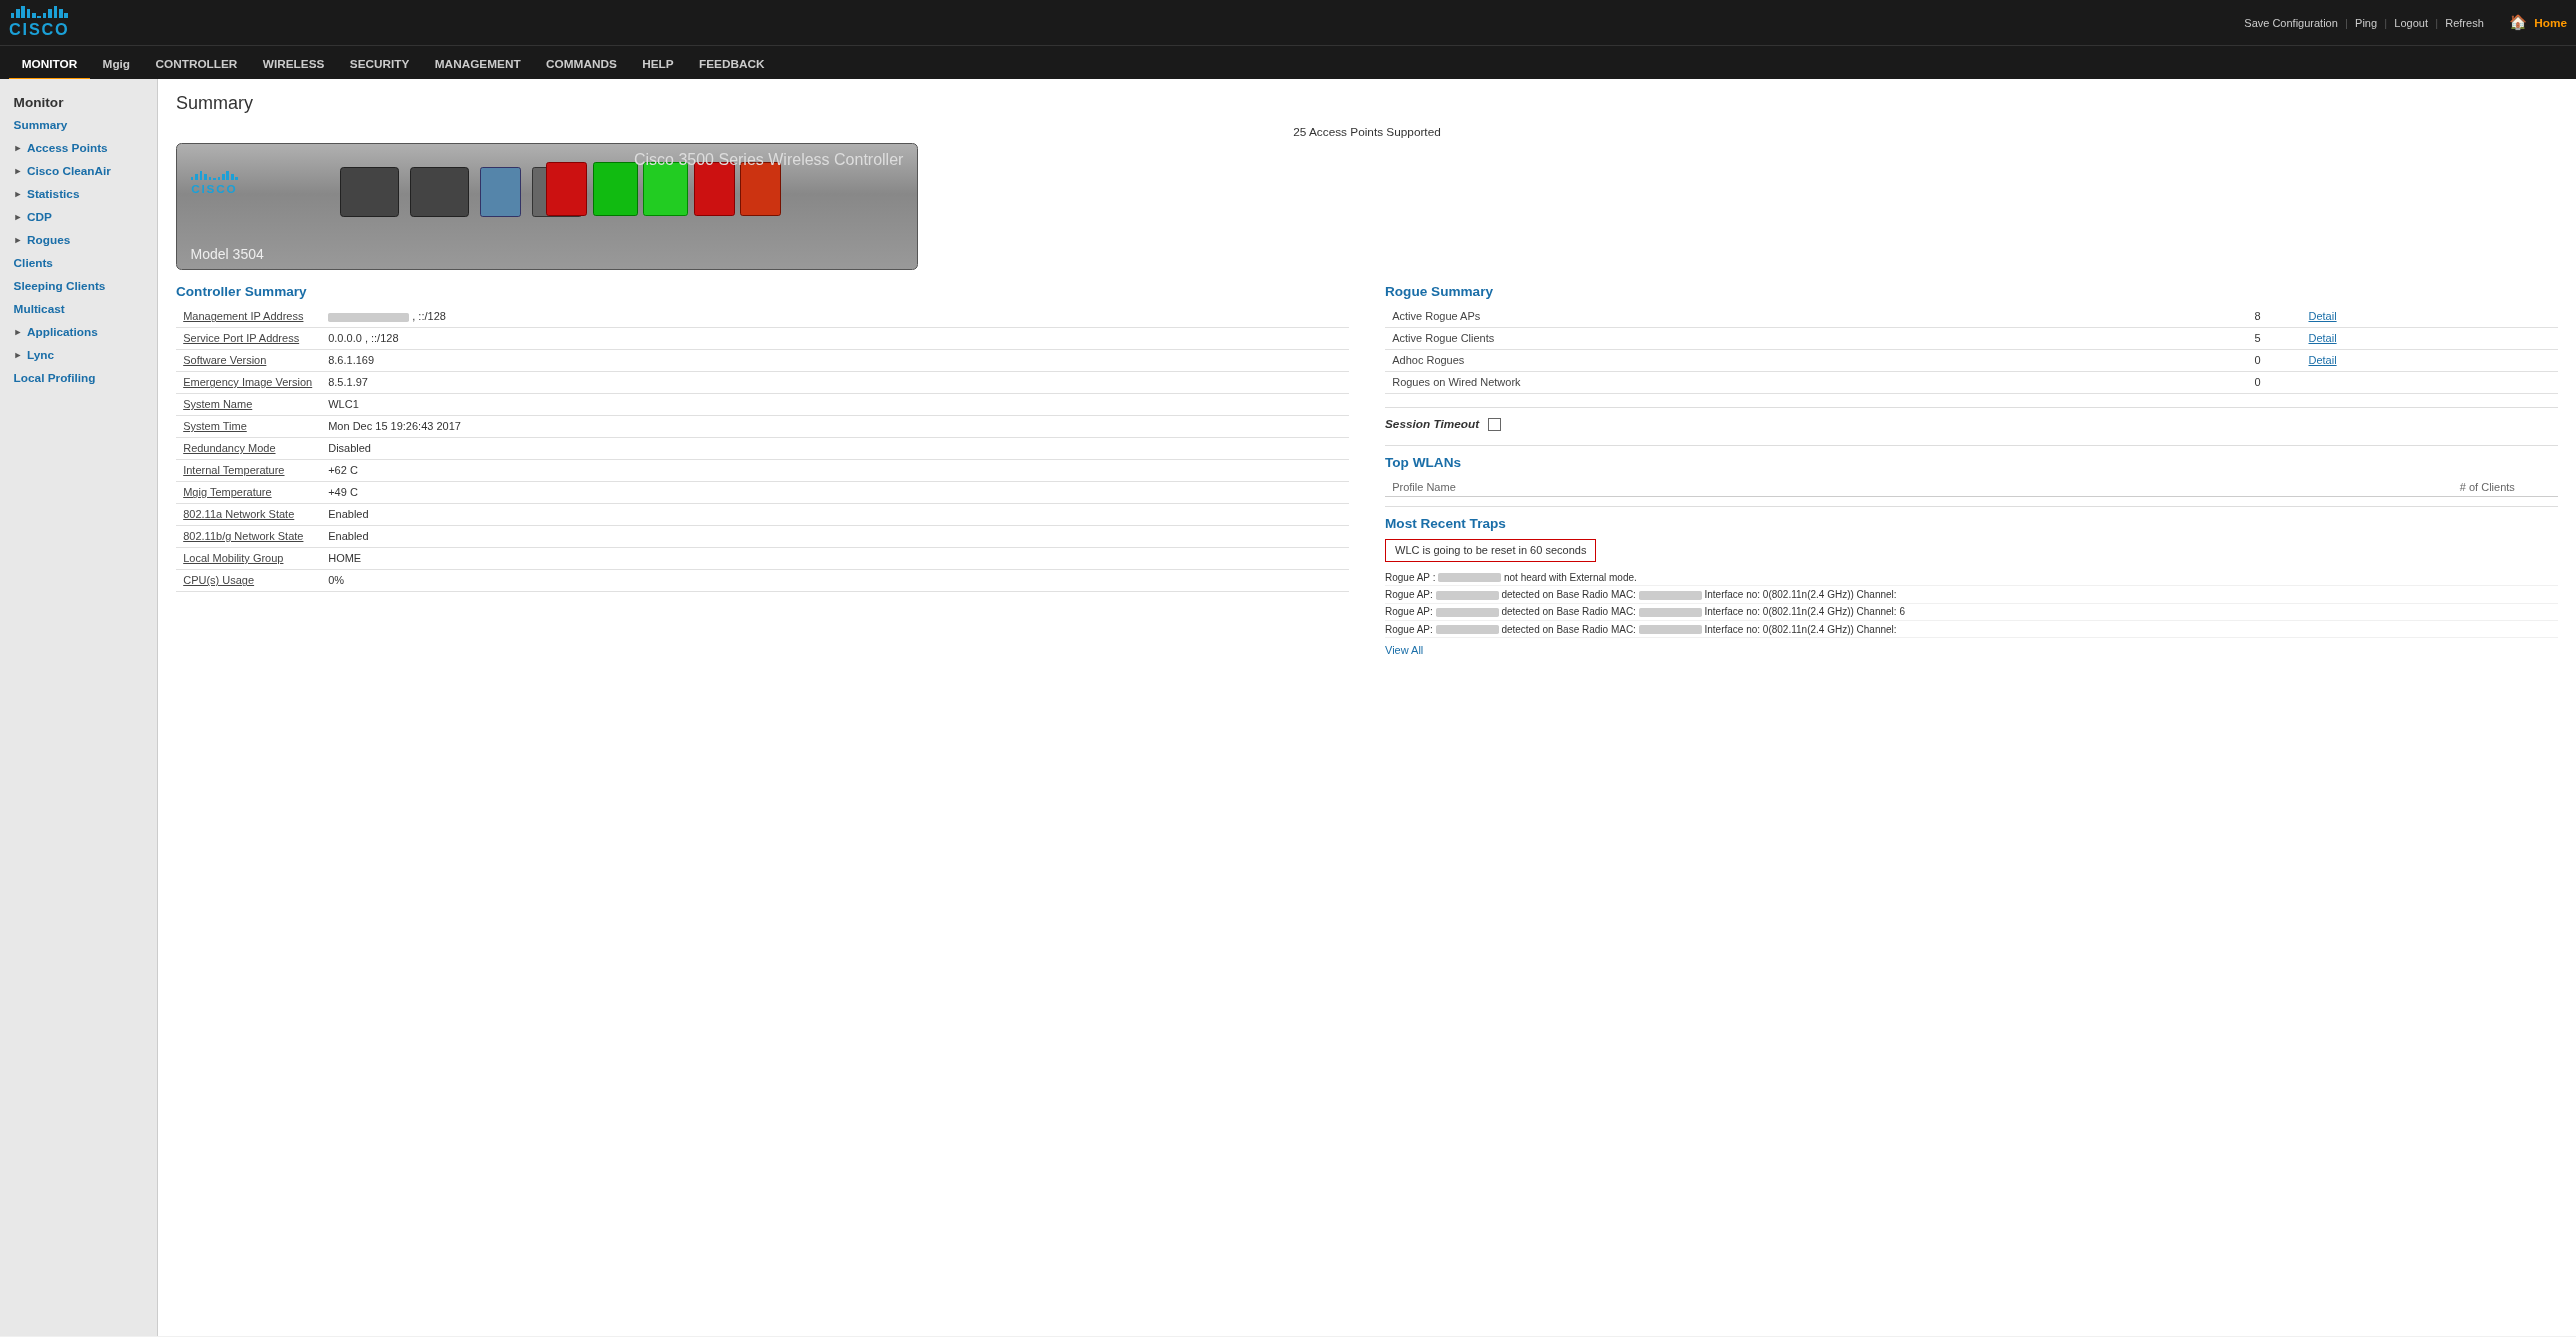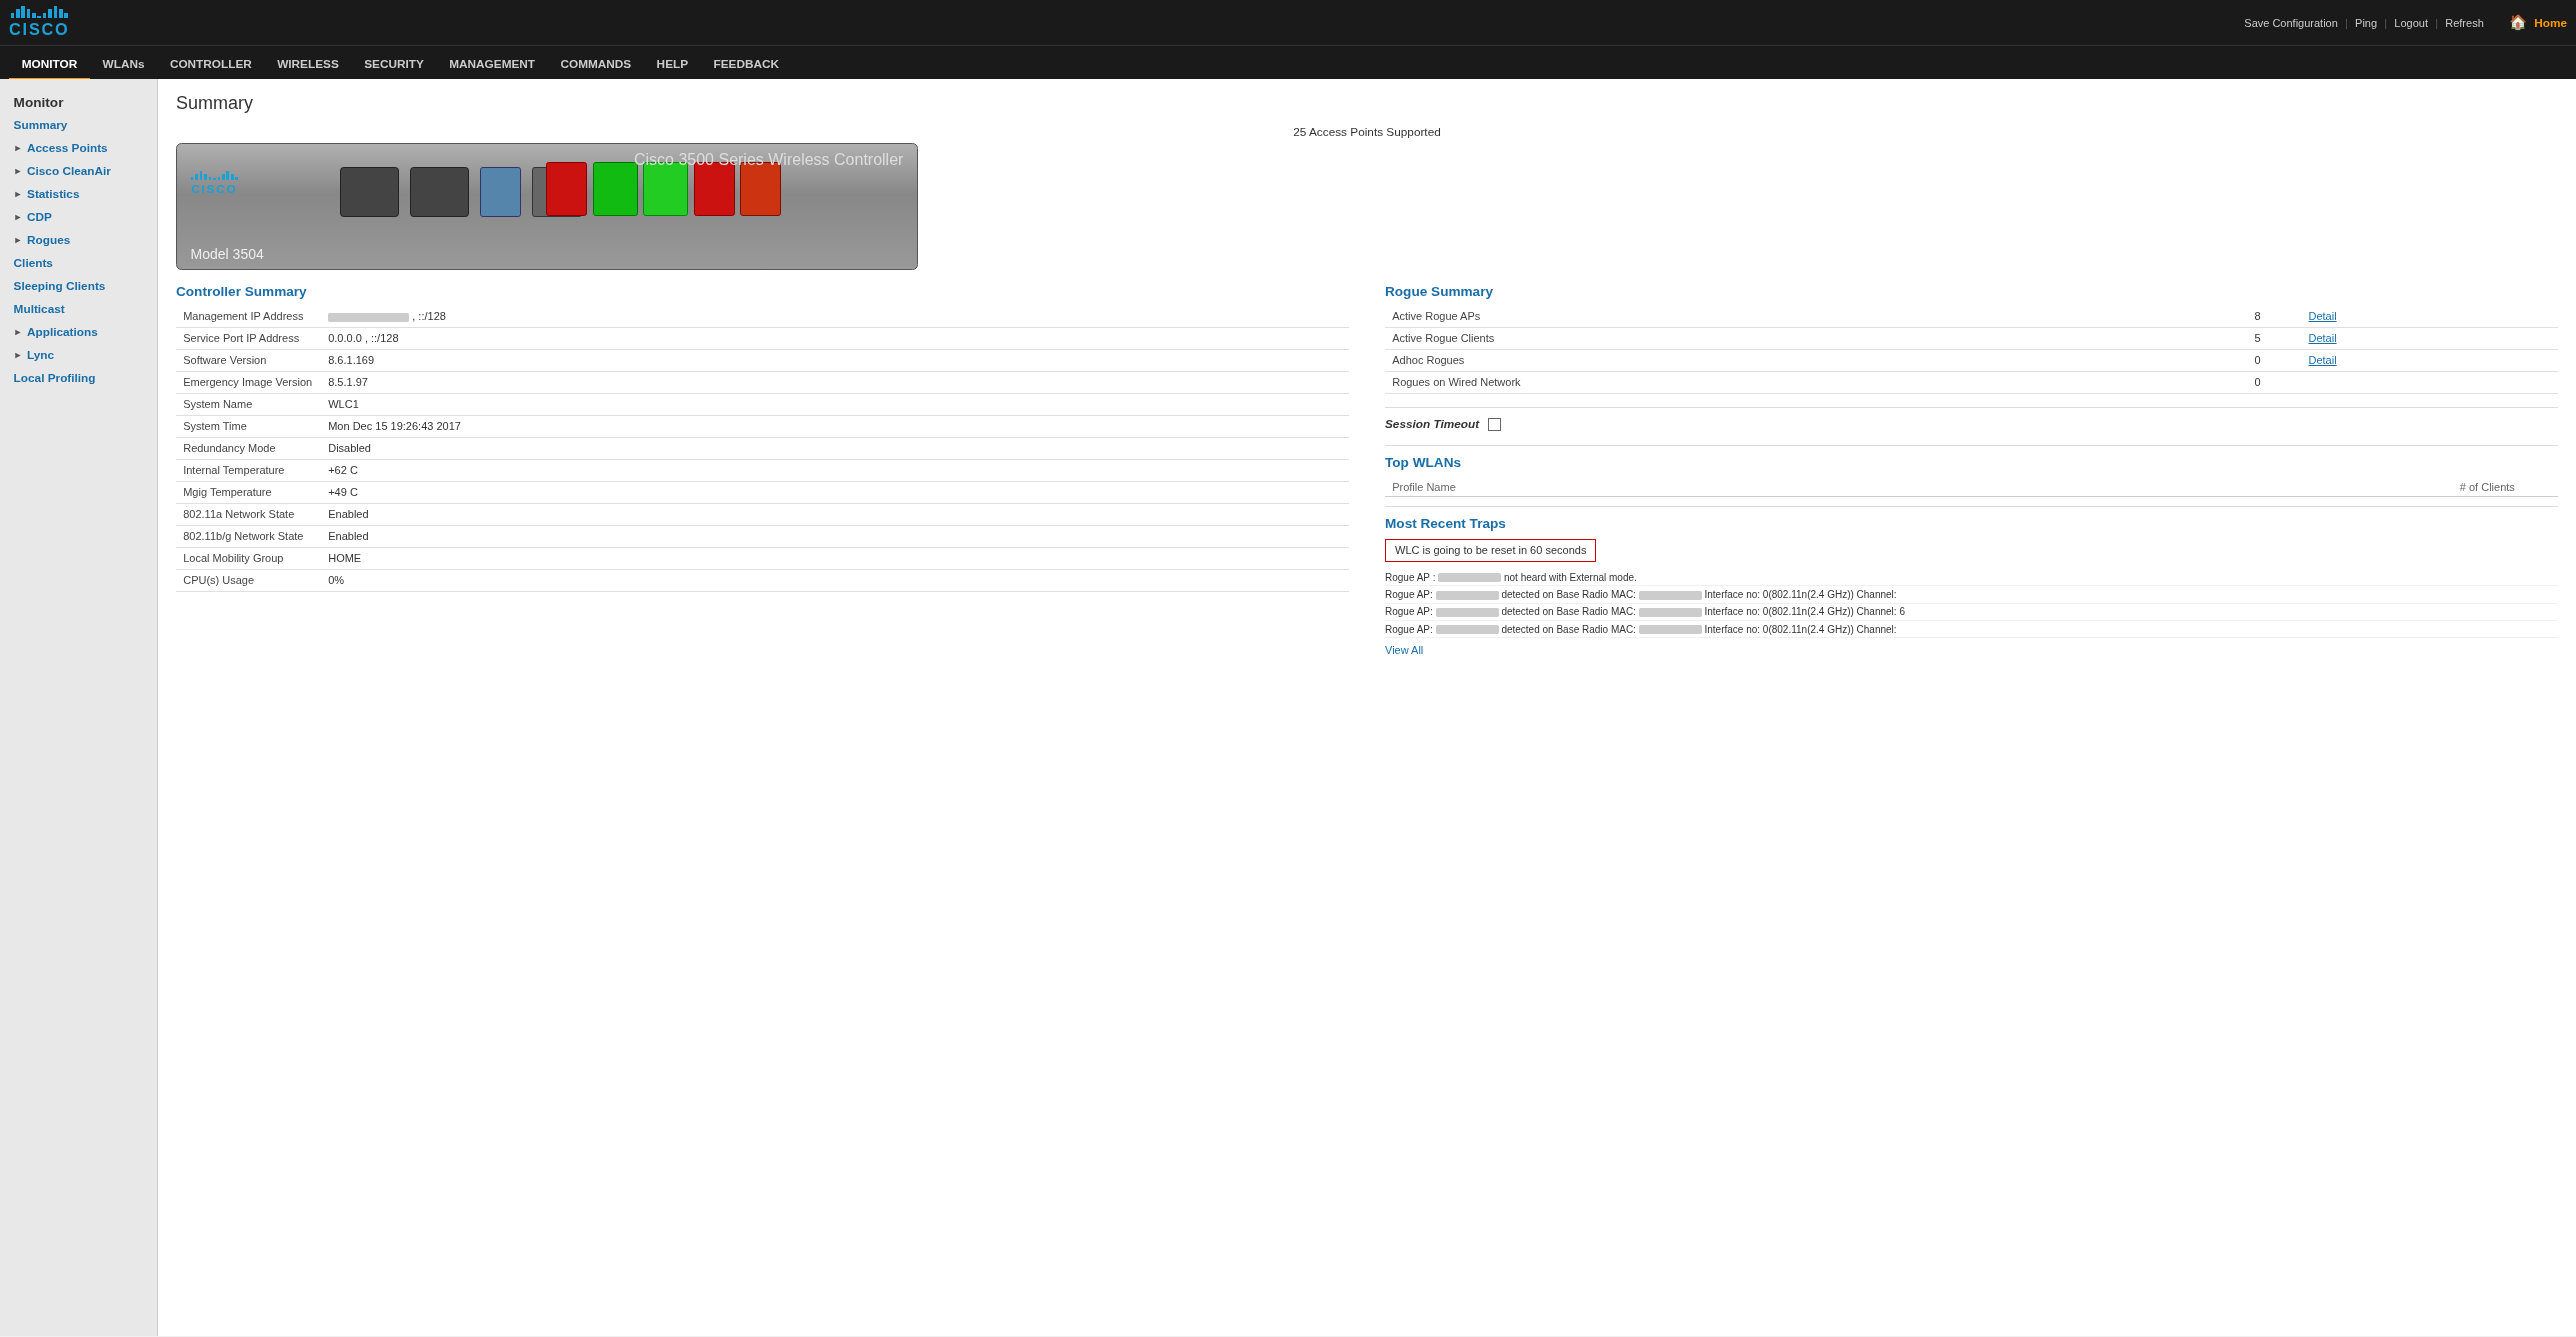--- a/index.html
+++ b/index.html
@@ -207,20 +207,21 @@
     }
     .summary-table td {
       padding: 4.5px 7.2px;
       vertical-align: top;
       font-size: 11px;
     }
     .summary-table td:first-child {
       color: #444;
       width: 145px;
       white-space: nowrap;
+      text-decoration: underline;
     }
     .summary-table td:last-child {
       color: #333;
     }
 
     
     .rogue-table {
       width: 100%;
       border-collapse: collapse;
       margin-bottom: 13.6px;
@@ -335,21 +336,21 @@
     <a>Logout</a>
     <span class="topbar-sep">|</span>
     <a>Refresh</a>
     <span style="color:#f90; margin-left:18px; font-size:14.5px;">🏠</span>
     <a style="color:#f90; font-size:11.8px; font-weight:bold;">Home</a>
   </div>
 </div>
 
 <div id="navbar">
   <a class="nav-item active">MONITOR</a>
-  <a class="nav-item">WLANs</a>
+  <a class="nav-item">Mgig</a>
   <a class="nav-item">CONTROLLER</a>
   <a class="nav-item">WIRELESS</a>
   <a class="nav-item">SECURITY</a>
   <a class="nav-item">MANAGEMENT</a>
   <a class="nav-item">COMMANDS</a>
   <a class="nav-item">HELP</a>
   <a class="nav-item">FEEDBACK</a>
 </div>
 
 <div id="layout">

